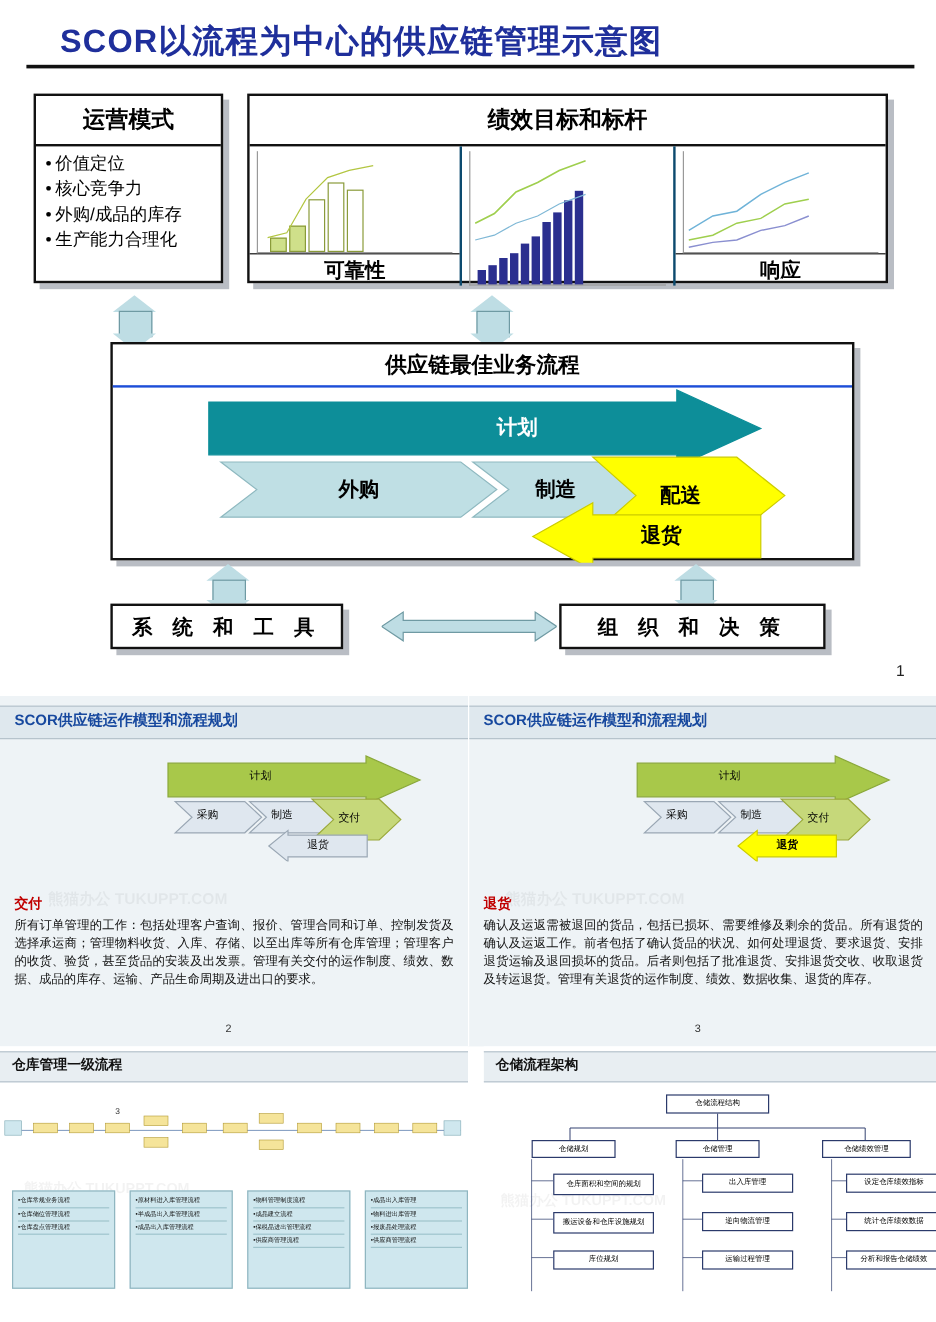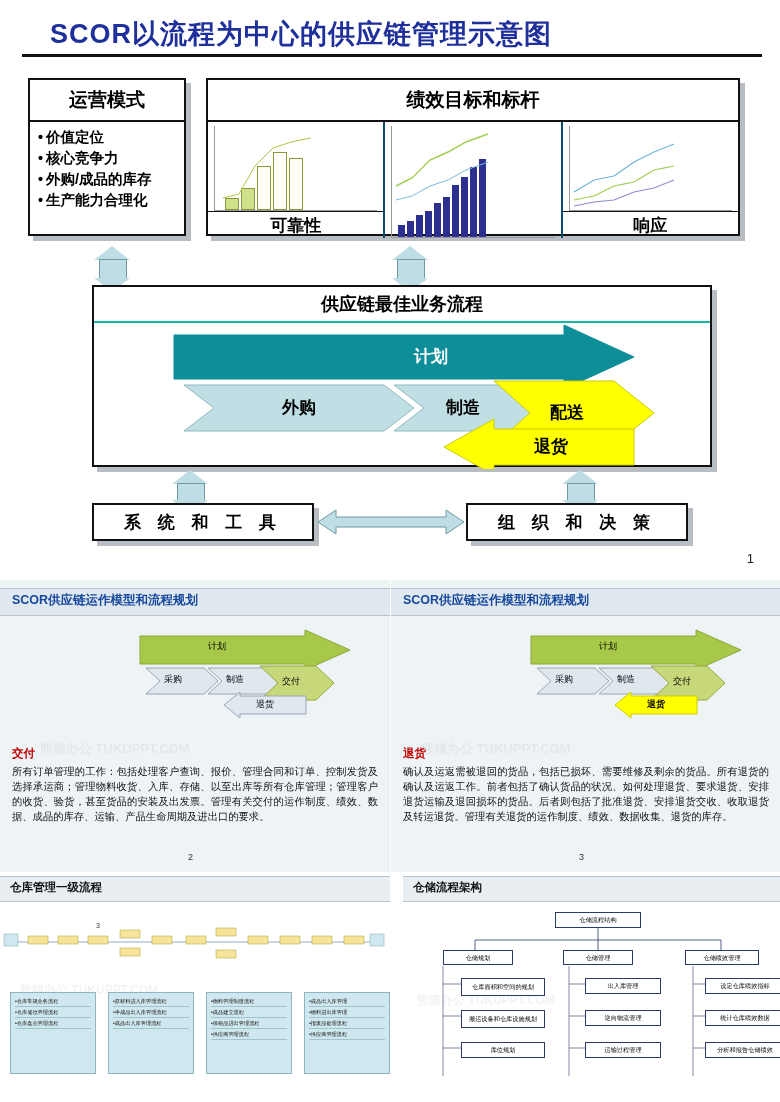--- a/index.html
+++ b/index.html
@@ -9,37 +9,37 @@
   
   .slide1{position:absolute;left:0;top:0;width:780px;height:580px;background:#fff;}
   .s1-title-bar{position:absolute;left:22px;top:14px;width:740px;height:40px;border-bottom:3px solid #111;}
   .s1-title{position:absolute;left:50px;top:16px;font-size:27px;font-weight:bold;color:#1f2f9b;letter-spacing:1px;white-space:nowrap;}
 
   .box{position:absolute;background:#fff;border:2px solid #111;box-sizing:border-box;}
   .shadow{box-shadow:5px 5px 0 #b9bdc4;}
 
   .ops-box{left:28px;top:78px;width:158px;height:158px;}
   .ops-head{height:40px;border-bottom:2px solid #111;display:flex;align-items:center;justify-content:center;font-size:19px;font-weight:bold;}
-  .ops-list{padding:5px 4px 0 8px;font-size:14.5px;font-weight:bold;line-height:21px;}
+  .ops-list{padding:5px 4px 0 8px;font-size:14.5px;font-weight:normal;line-height:21px;}
   .ops-list div:before{content:"\2022";margin-right:3px;}
 
   .perf-box{left:206px;top:78px;width:534px;height:158px;}
   .perf-head{height:40px;border-bottom:2px solid #111;display:flex;align-items:center;justify-content:center;font-size:19px;font-weight:bold;}
   .perf-body{display:flex;height:116px;}
   .perf-cell{flex:1;border-right:2px solid #0c4a6e;display:flex;flex-direction:column;box-sizing:border-box;}
   .perf-cell:last-child{border-right:none;}
   .mini-chart{flex:1;position:relative;margin:4px 6px 0 6px;border-left:1px solid #999;border-bottom:1px solid #999;}
   .perf-label{height:26px;display:flex;align-items:center;justify-content:center;font-size:17px;font-weight:bold;border-top:1px solid #111;}
   .bar{position:absolute;bottom:0;}
 
   .proc-box{left:92px;top:285px;width:620px;height:182px;}
-  .proc-head{height:34px;display:flex;align-items:center;justify-content:center;font-size:18px;font-weight:bold;border-bottom:2px solid #14b8a6;}
+  .proc-head{height:34px;display:flex;align-items:center;justify-content:center;font-size:18px;font-weight:bold;border-bottom:2px solid #1d4ed8;}
   .proc-body{position:relative;height:146px;}
 
-  .sys-box{left:92px;top:503px;width:222px;height:38px;display:flex;align-items:center;justify-content:center;font-size:17px;font-weight:bold;letter-spacing:6px;}
+  .sys-box{left:92px;top:503px;width:194px;height:38px;display:flex;align-items:center;justify-content:center;font-size:17px;font-weight:bold;letter-spacing:6px;}
   .org-box{left:466px;top:503px;width:222px;height:38px;display:flex;align-items:center;justify-content:center;font-size:17px;font-weight:bold;letter-spacing:6px;}
   .pagenum1{position:absolute;right:26px;top:551px;font-size:13px;color:#222;}
 
   
   .arrow-v{position:absolute;width:26px;background:#bedde4;border:1px solid #6f9aa3;}
   .arrowhead-up{position:absolute;width:0;height:0;border-left:18px solid transparent;border-right:18px solid transparent;border-bottom:14px solid #bedde4;}
   .arrowhead-dn{position:absolute;width:0;height:0;border-left:18px solid transparent;border-right:18px solid transparent;border-top:14px solid #bedde4;}
 
   
   .row2{position:absolute;left:0;top:580px;width:780px;height:292px;}

